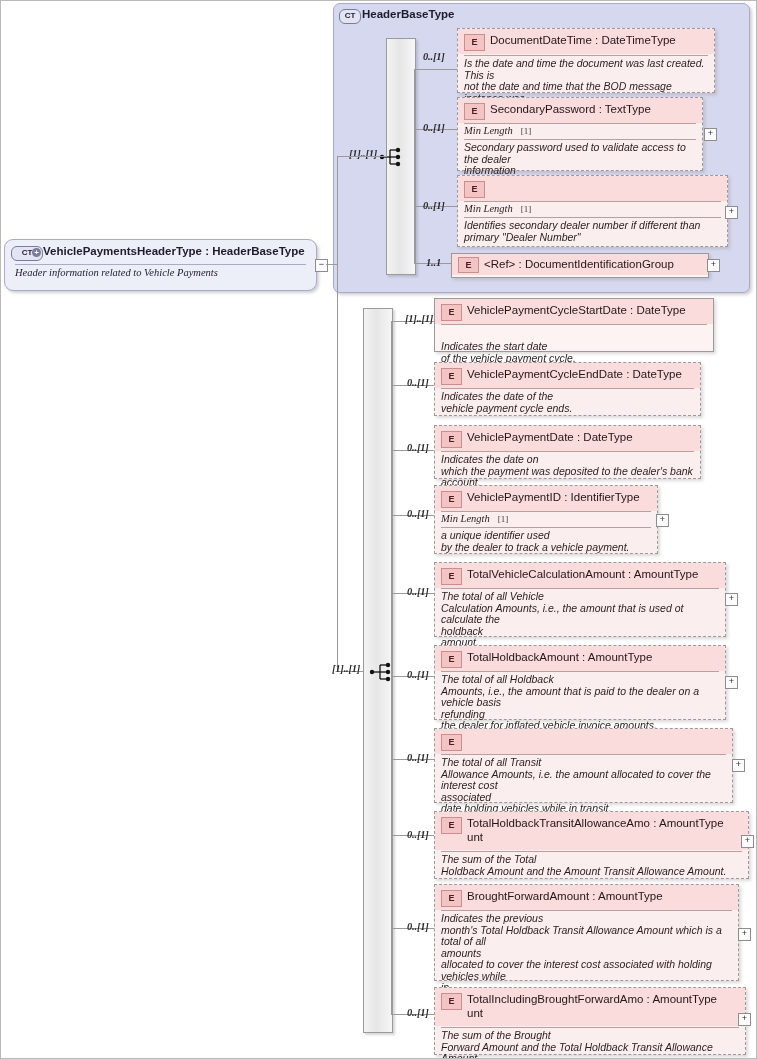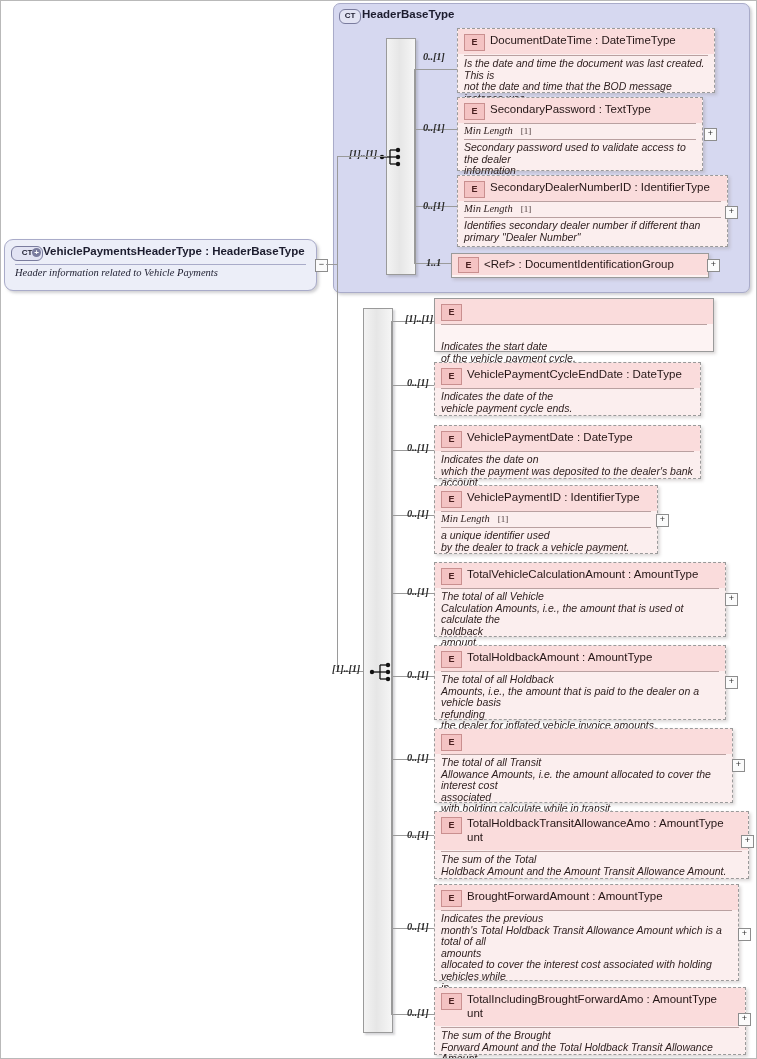--- a/index.html
+++ b/index.html
@@ -271,21 +271,20 @@
     <div class="el-sep" style="top:41px; right:6px;"></div>
     <div class="el-anno" style="top:44px;">Secondary password used to validate access to the dealer
 information</div>
   </div>
   <div class="card" style="left:422px; top:121px;">0..[1]</div>
   <div class="toggle" style="left:703px; top:127px;">+</div>
 
   <div class="el optional" style="left:456px; top:174px; width:269px; height:70px;">
     <div class="el-head"></div>
     <div class="badge-e">E</div>
-    <div class="el-name">SecondaryDealerNumberID : IdentifierType</div>
     <div class="el-sep" style="top:25px; right:6px;"></div>
     <div class="el-facet" style="top:27px;">
       <span>Min Length</span><span class="fval">[1]</span>
     </div>
     <div class="el-sep" style="top:41px; right:6px;"></div>
     <div class="el-anno" style="top:44px;">Identifies secondary dealer number if different than
 primary "Dealer Number"</div>
   </div>
   <div class="card" style="left:422px; top:199px;">0..[1]</div>
   <div class="toggle" style="left:724px; top:205px;">+</div>
@@ -338,20 +337,21 @@
   <div class="hline" style="left:390px; top:592px; width:43px;"></div>
   <div class="hline" style="left:390px; top:675px; width:43px;"></div>
   <div class="hline" style="left:390px; top:758px; width:43px;"></div>
   <div class="hline" style="left:390px; top:834px; width:43px;"></div>
   <div class="hline" style="left:390px; top:927px; width:43px;"></div>
   <div class="hline" style="left:390px; top:1013px; width:43px;"></div>
 
   <div class="el required" style="left:433px; top:297px; width:278px; height:52px;">
     <div class="el-head"></div>
     <div class="badge-e">E</div>
+    <div class="el-name">VehiclePaymentCycleStartDate : DateType</div>
     <div class="el-sep" style="top:25px; right:6px;"></div>
     <div class="el-anno" style="top:42px;">Indicates the start date
 of the vehicle payment cycle.</div>
   </div>
   <div class="card" style="left:404px; top:312px;">[1]..[1]</div>
 
   <div class="el optional" style="left:433px; top:361px; width:265px; height:52px;">
     <div class="el-head"></div>
     <div class="badge-e">E</div>
     <div class="el-name">VehiclePaymentCycleEndDate : DateType</div>
@@ -412,21 +412,21 @@
   <div class="card" style="left:406px; top:668px;">0..[1]</div>
   <div class="toggle" style="left:724px; top:675px;">+</div>
 
   <div class="el optional" style="left:433px; top:727px; width:297px; height:73px;">
     <div class="el-head"></div>
     <div class="badge-e">E</div>
     <div class="el-sep" style="top:25px; right:6px;"></div>
     <div class="el-anno" style="top:28px;">The total of all Transit
 Allowance Amounts, i.e. the amount allocated to cover the interest cost
 associated
-with holding calculate while in transit.</div>
+date holding vehicles while in transit.</div>
   </div>
   <div class="card" style="left:406px; top:751px;">0..[1]</div>
   <div class="toggle" style="left:731px; top:758px;">+</div>
 
   <div class="el optional" style="left:433px; top:810px; width:313px; height:66px;">
     <div class="el-head" style="height:38px;"></div>
     <div class="badge-e">E</div>
     <div class="el-name">TotalHoldbackTransitAllowanceAmo : AmountType
 unt</div>
     <div class="el-sep" style="top:39px; right:6px;"></div>

